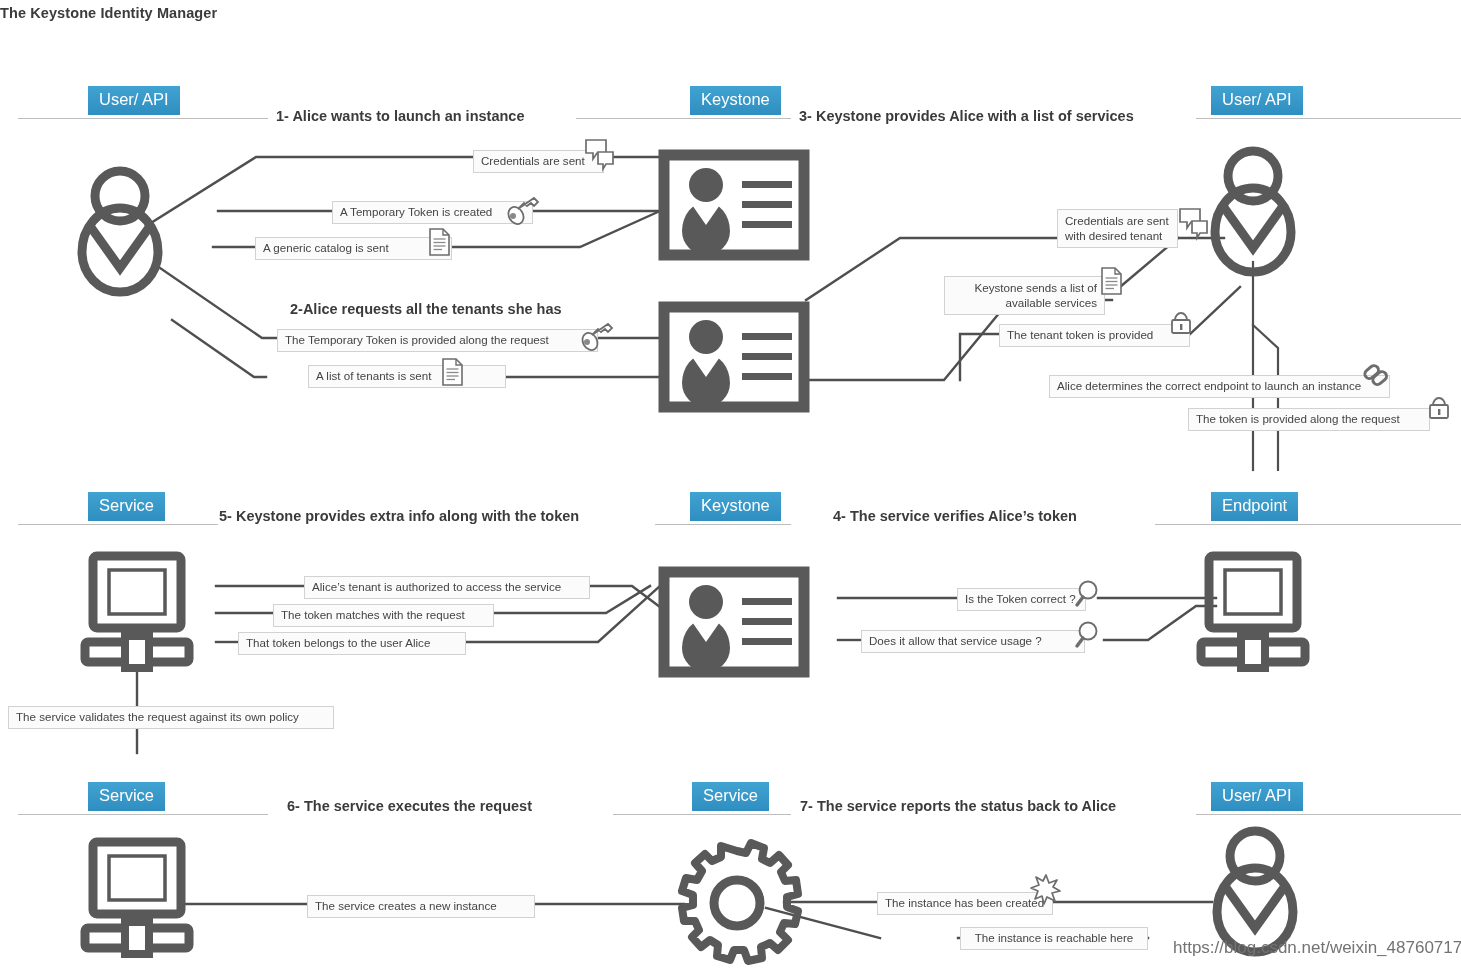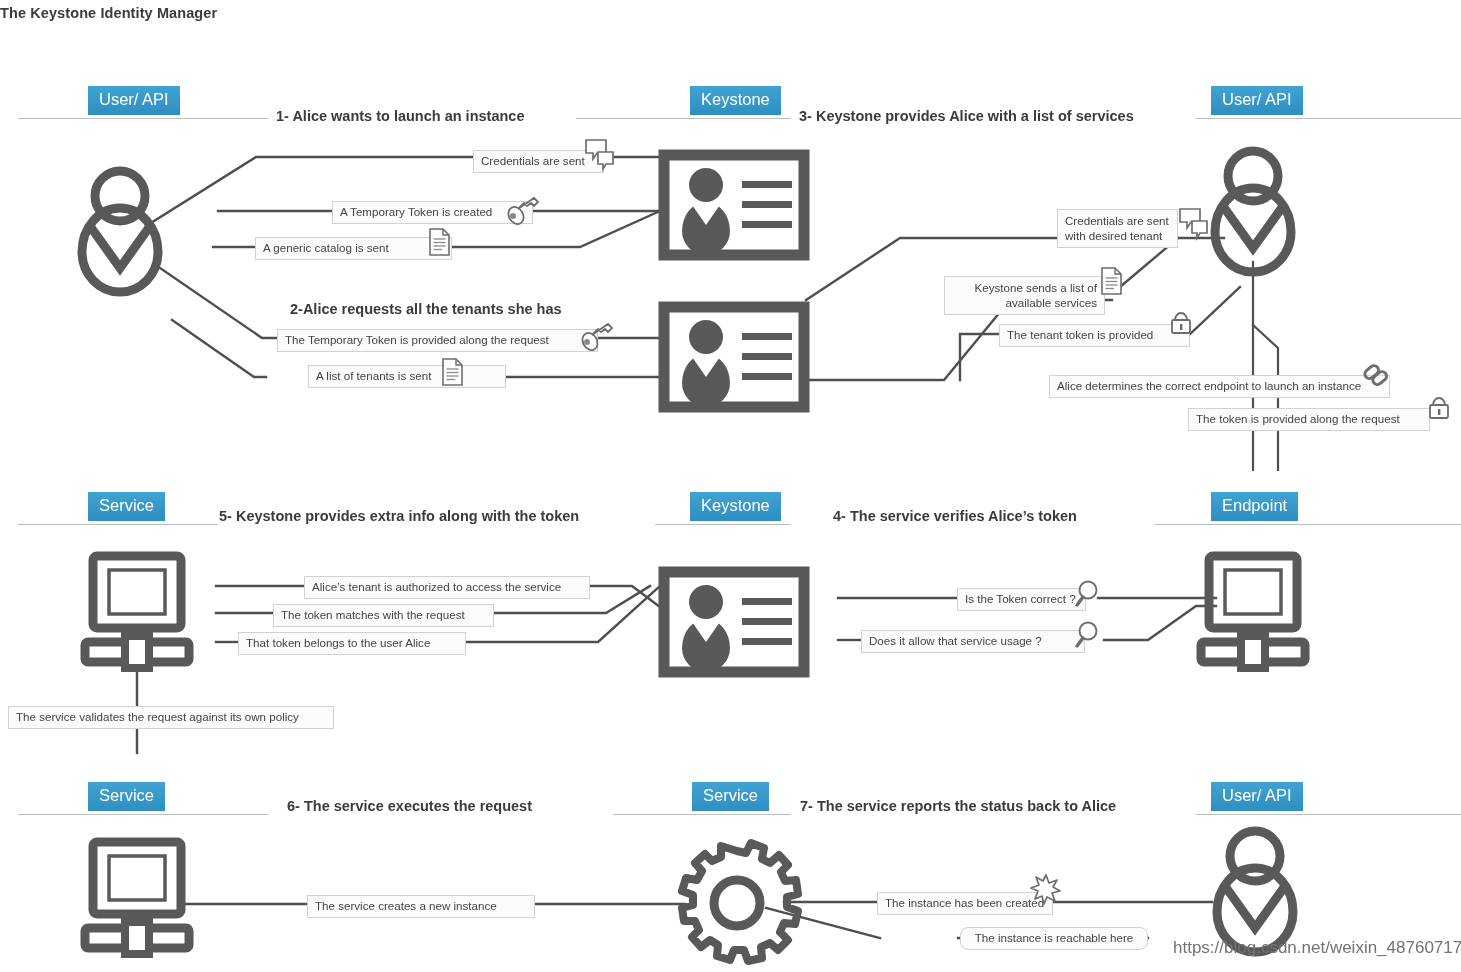--- a/index.html
+++ b/index.html
@@ -319,17 +319,17 @@
 
   <div class="callout" style="left:304px;top:576px;width:286px;">Alice’s tenant is authorized to access the service</div>
   <div class="callout" style="left:273px;top:604px;width:221px;">The token matches with the request</div>
   <div class="callout" style="left:238px;top:632px;width:228px;">That token belongs to the user Alice</div>
   <div class="callout" style="left:8px;top:706px;width:326px;">The service validates the request against its own policy</div>
   <div class="callout" style="left:957px;top:588px;width:129px;">Is the Token correct ?</div>
   <div class="callout" style="left:861px;top:630px;width:224px;">Does it allow that service usage ?</div>
 
   <div class="callout" style="left:307px;top:895px;width:228px;">The service creates a new instance</div>
   <div class="callout" style="left:877px;top:892px;width:176px;">The instance has been created</div>
-  <div class="callout" style="left:960px;top:927px;width:188px;text-align:center;border-radius:8px;">The instance is reachable here</div>
+  <div class="callout" style="left:960px;top:927px;width:188px;text-align:center;">The instance is reachable here</div>
 
   <div class="watermark">https://blog.csdn.net/weixin_48760717</div>
 
 </div>
 
 </body></html>

